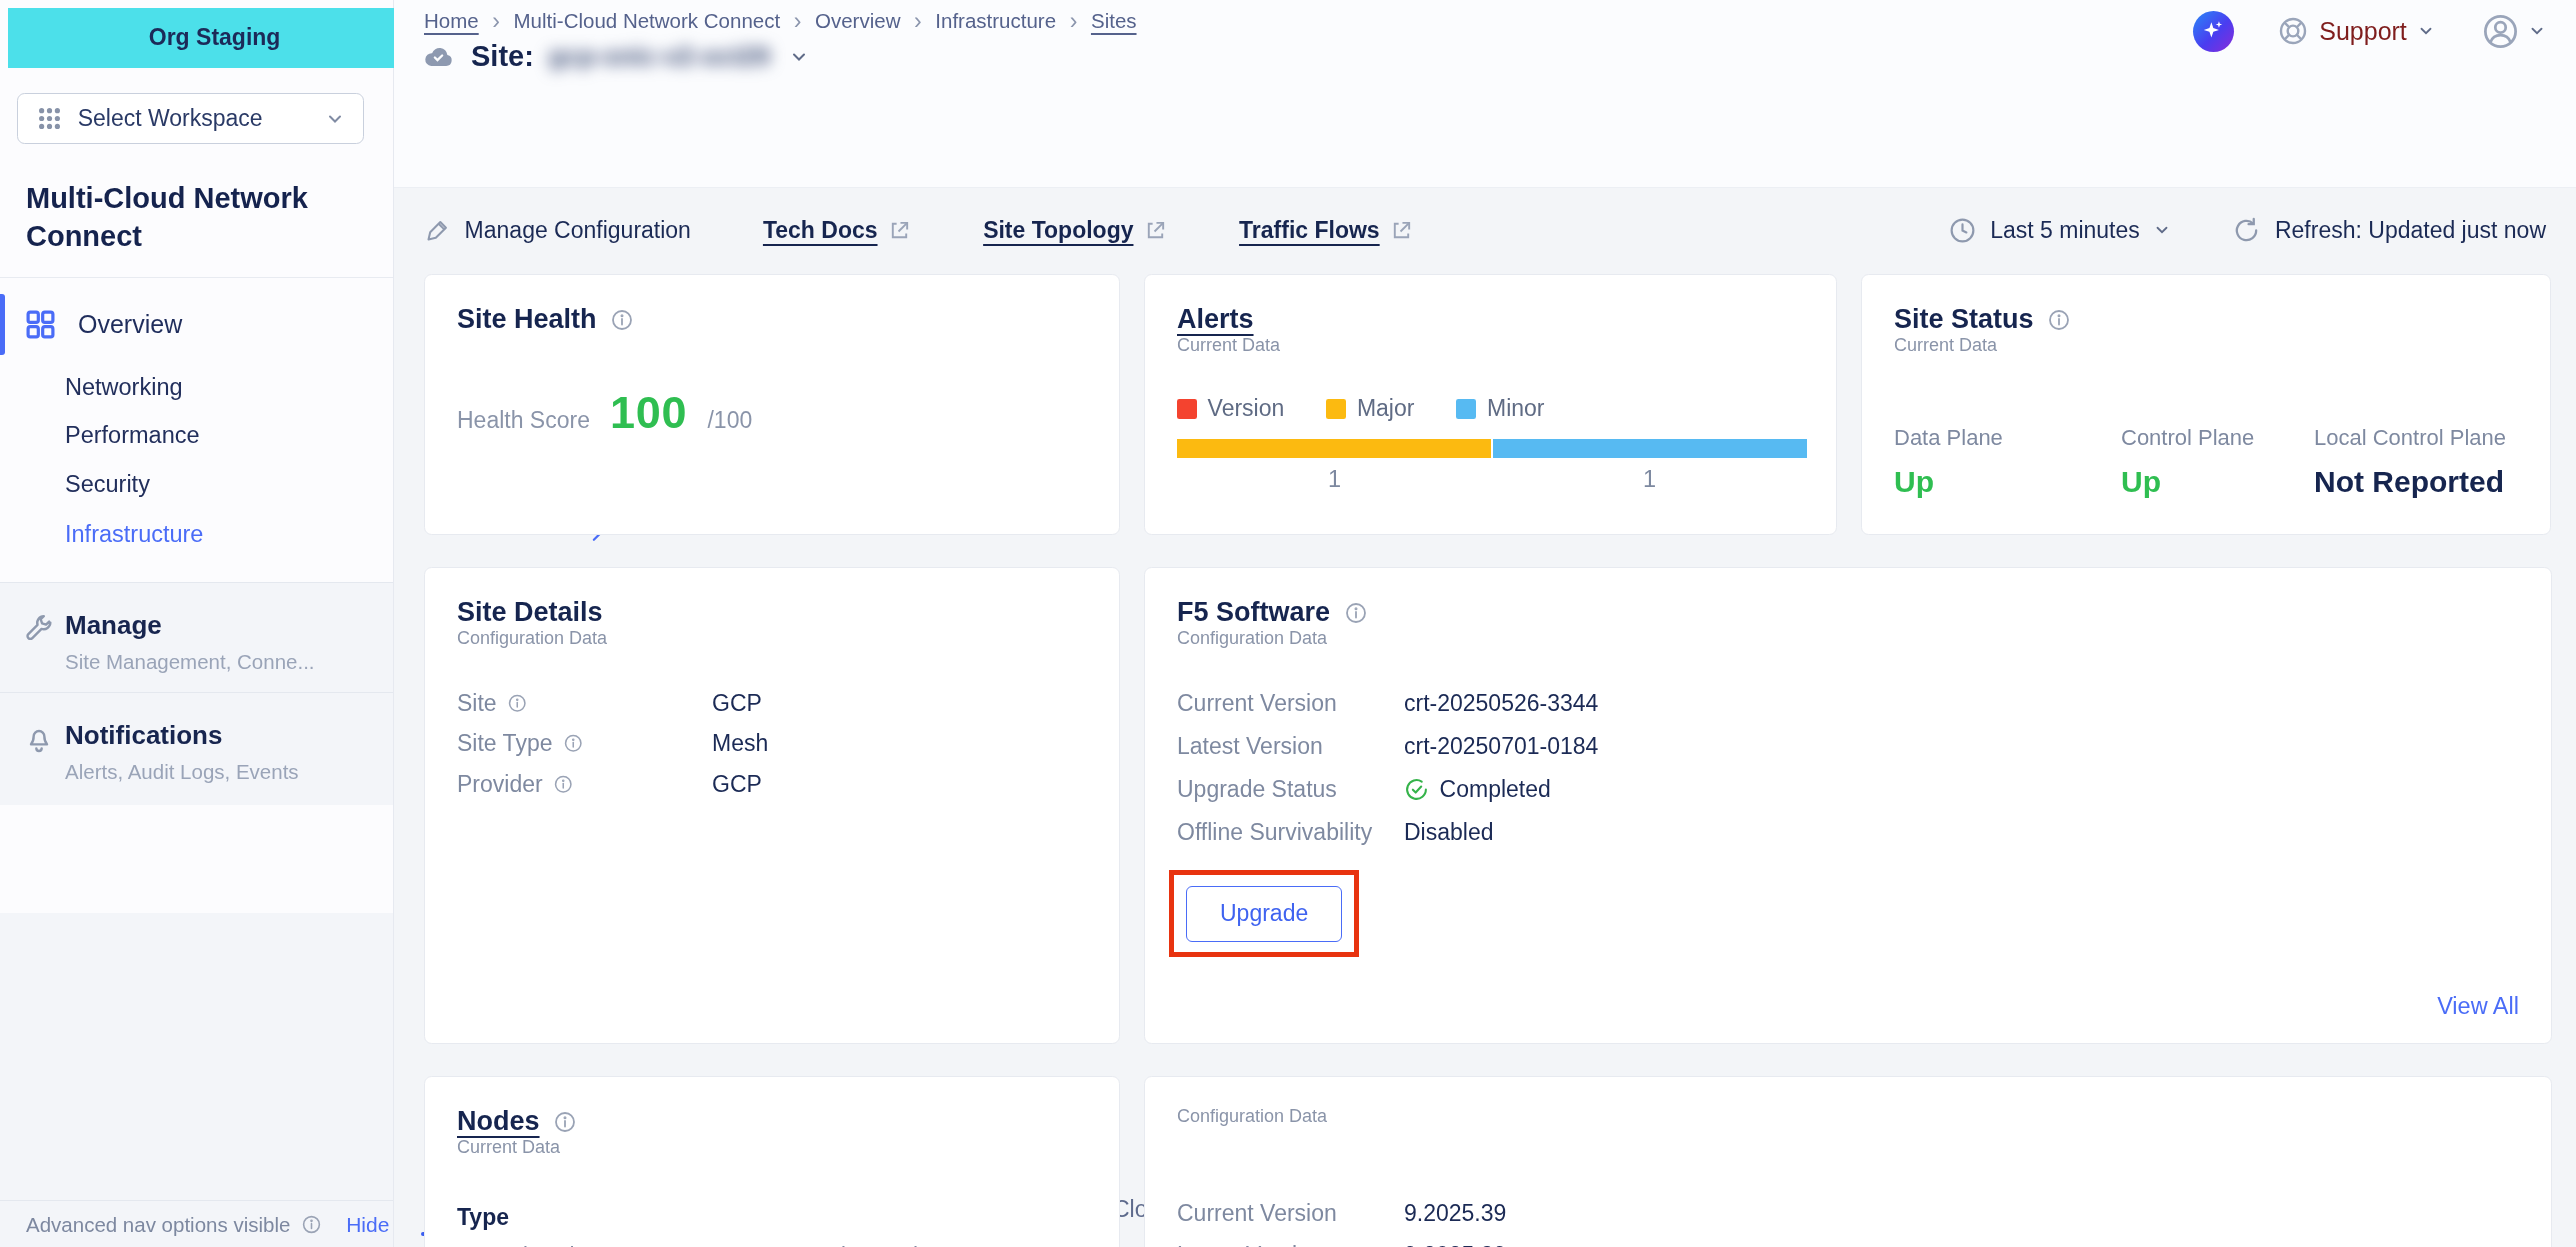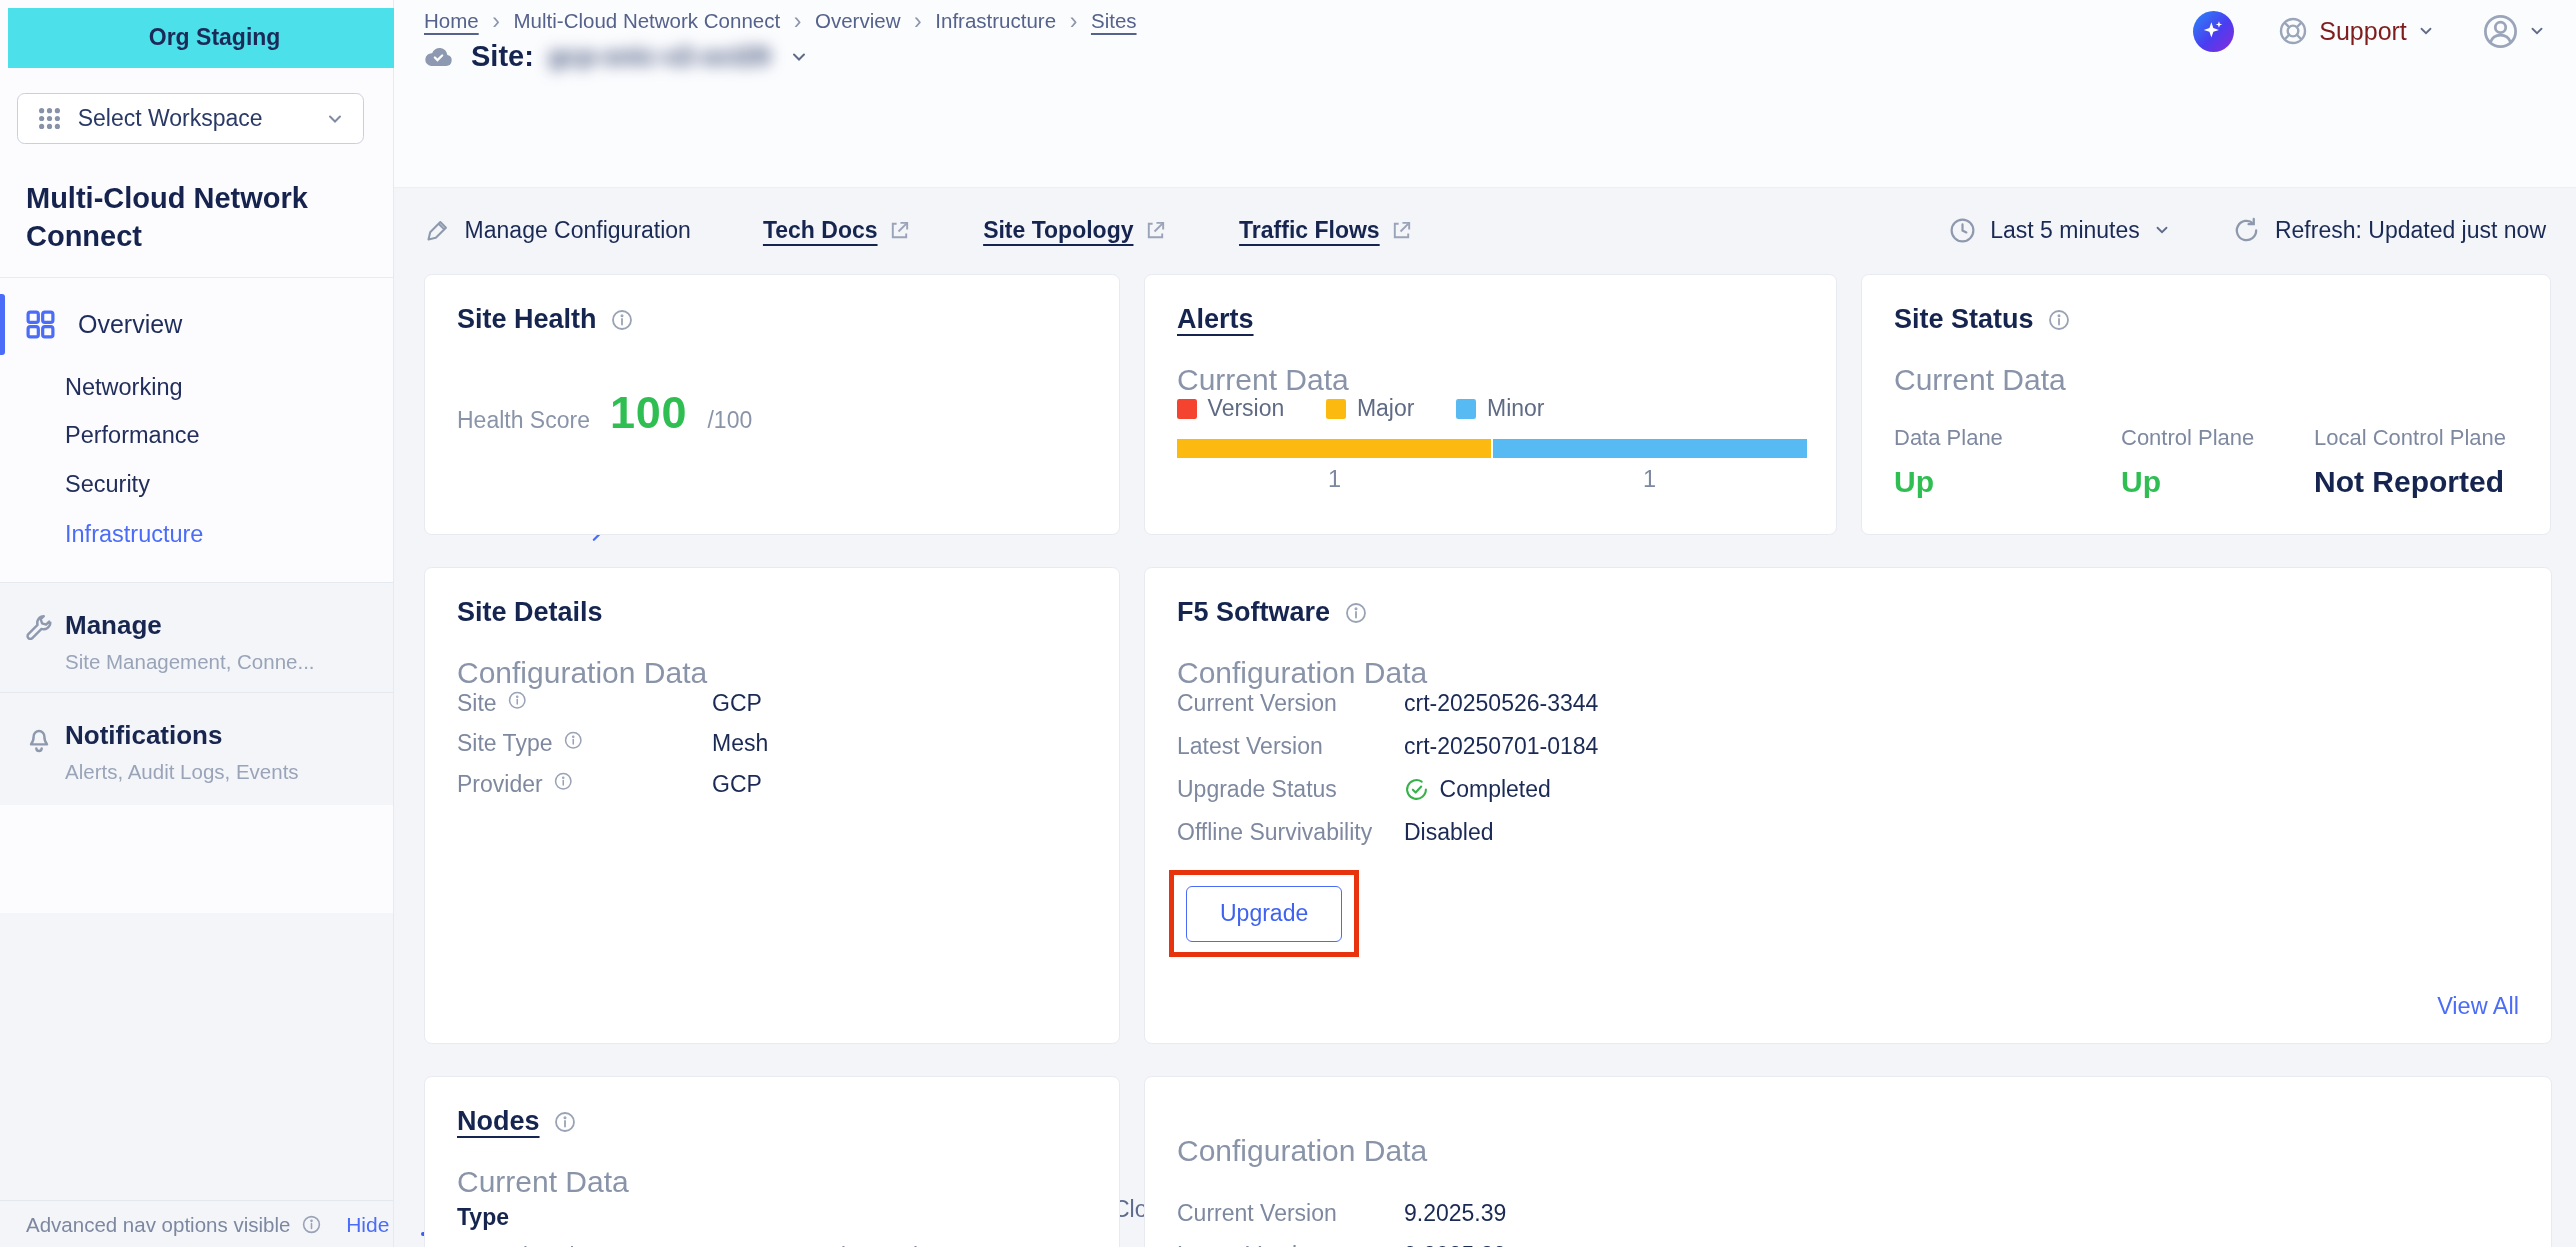--- a/index.html
+++ b/index.html
@@ -117,21 +117,21 @@
   .pencil-ico, .clock-ico, .refresh-ico { color:#8e99ae; }
 
   
   .card {
     position:absolute; background:#fff; border:1.5px solid #e7eaf0; border-radius:7.6px;
     padding:29px 32px;
   }
   .card-title-row { display:flex; align-items:center; gap:13.6px; }
   .card-title { font-size:27px; font-weight:600; color:#16254f; }
   .card-title.link { text-decoration:underline; text-underline-offset:6px; cursor:pointer; }
-  .card-sub { margin-top:28px; font-size:30px; color:#8a94a9; }
+  .card-sub { margin-top:0; font-size:18px; color:#8a94a9; }
 
   #card-site-health { left:424px; top:274px; width:696px; height:261px; }
   .health-row { position:absolute; left:32px; top:112px; display:flex; align-items:baseline; gap:20px; }
   .health-row .lbl { font-size:23px; color:#8a94a9; }
   .health-row .score { font-size:45px; font-weight:700; color:#2fbe51; letter-spacing:0.8px; }
   .health-row .max { font-size:23px; color:#8a94a9; }
 
   #card-alerts { left:1144px; top:274px; width:693px; height:261px; }
   .legend { position:absolute; left:32px; top:120px; display:flex; gap:42px; }
   .legend-item { display:flex; align-items:center; gap:10.6px; font-size:23px; color:#5f6b84; }
@@ -146,21 +146,21 @@
   #card-site-status { left:1861px; top:274px; width:690px; height:261px; }
   .status-cols { position:absolute; left:32px; top:150px; display:flex; }
   .status-col .s-lbl { font-size:22px; color:#7e89a0; }
   .status-col .s-val { margin-top:13.6px; font-size:30px; font-weight:700; color:#16254f; }
   .status-col .s-val.up { color:#2fbe51; }
   .status-col.c1 { width:227px; } .status-col.c2 { width:193px; }
 
   #card-site-details { left:424px; top:567px; width:696px; height:477px; }
   .kv-rows { position:absolute; left:32px; top:123px; right:32px; }
   .kv-row { display:flex; align-items:center; margin-bottom:16.7px; height:24px; }
-  .kv-label { width:255px; display:flex; gap:10.6px; font-size:23px; color:#7e89a0; }
+  .kv-label { width:255px; display:flex; align-items:center; gap:10.6px; font-size:23px; color:#7e89a0; }
   .kv-label.wide { width:227px; }
   .kv-value { font-size:23px; color:#1b2a55; display:flex; align-items:center; gap:10.6px; }
 
   #card-f5 { left:1144px; top:567px; width:1408px; height:477px; }
   .f5-rows { position:absolute; left:32px; top:123px; }
   .f5-rows .kv-row { margin-bottom:19px; }
   .check-ico { color:#35b34a; }
   .upgrade-annotation {
     position:absolute; left:24px; top:302px;
     border:5.3px solid #e8330f; padding:10.6px 12px; display:inline-block;

